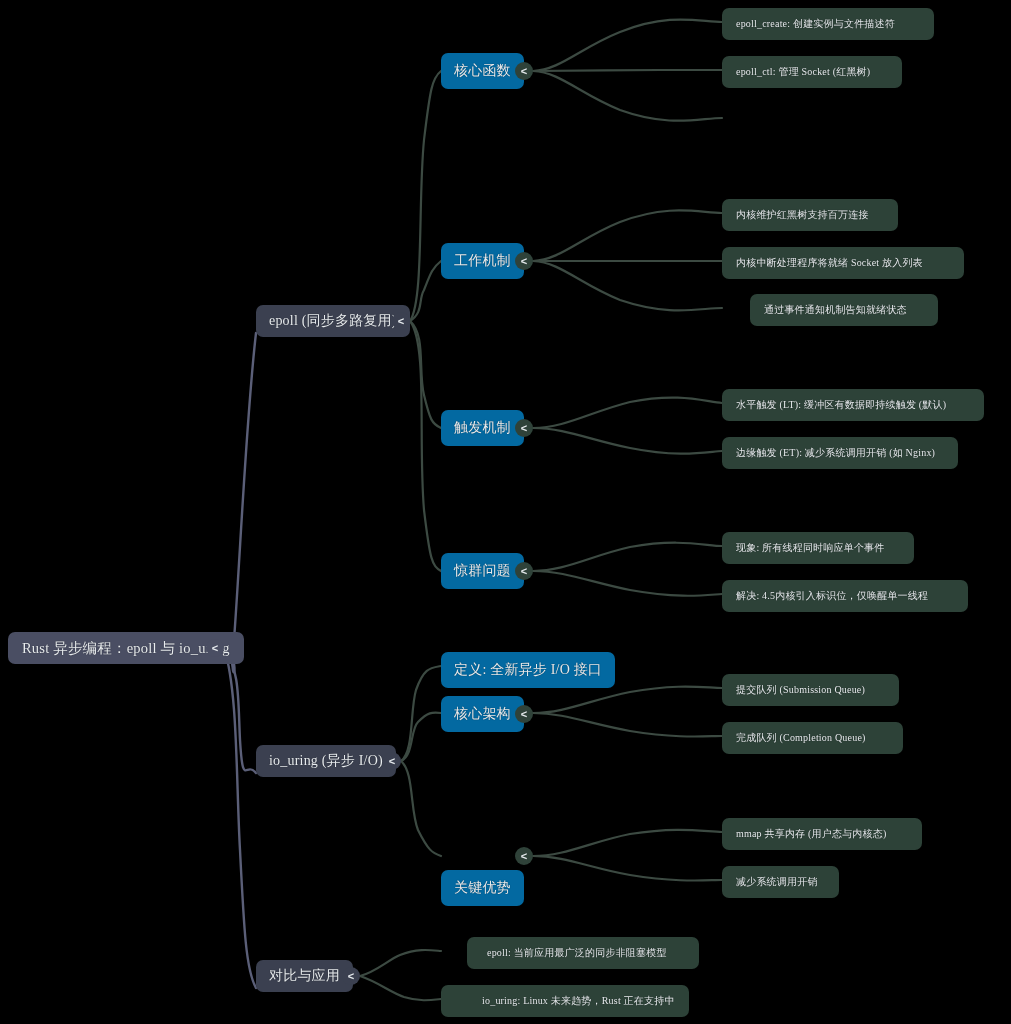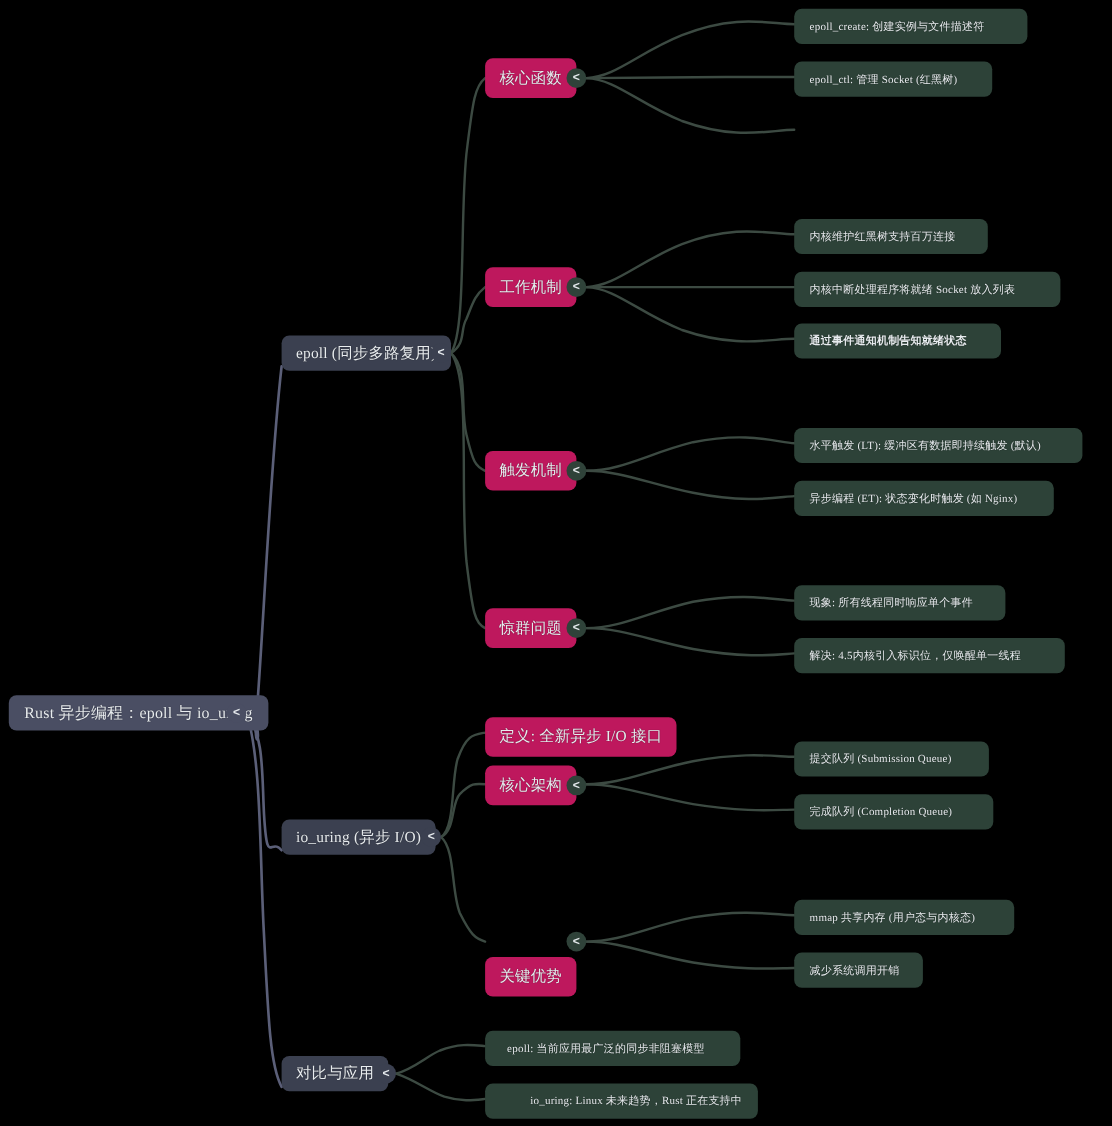--- a/index.html
+++ b/index.html
@@ -39,21 +39,21 @@
     padding: 9px 14px;
     height: 32px;
   }
   .node-l2 {
     background: #3b4050;
     font-size: 14px;
     padding: 9px 13px;
     height: 32px;
   }
   .node-l3 {
-    background: #be185d;
+    background: #0369a1;
     font-size: 14px;
     padding: 9px 13px;
     height: 36px;
   }
   .node-leaf {
     background: #2d4238;
     font-size: 10px;
     padding: 9px 14px;
     height: 32px;
   }
@@ -146,48 +146,48 @@
     </div>
     <div class="node node-leaf" style="left: 722px; top: 56px; min-width: 180px;">
       <span>epoll_ctl: 管理 Socket (红黑树)</span>
     </div>
     <div class="node node-leaf" style="left: 722px; top: 199px; min-width: 176px;">
       <span>内核维护红黑树支持百万连接</span>
     </div>
     <div class="node node-leaf" style="left: 722px; top: 247px; min-width: 242px; align-items: flex-end;">
       <span>内核中断处理程序将就绪 Socket 放入列表</span>
     </div>
-    <div class="node node-leaf" style="left: 722px; top: 294px; min-width: 188px; font-weight: bold;">
+    <div class="node node-leaf" style="left: 750px; top: 294px; min-width: 188px;">
       <span>通过事件通知机制告知就绪状态</span>
     </div>
     <div class="node node-leaf" style="left: 722px; top: 389px; min-width: 262px;">
       <span>水平触发 (LT): 缓冲区有数据即持续触发 (默认)</span>
     </div>
     <div class="node node-leaf" style="left: 722px; top: 437px; min-width: 236px;">
-      <span>异步编程 (ET): 状态变化时触发 (如 Nginx)</span>
+      <span>边缘触发 (ET): 减少系统调用开销 (如 Nginx)</span>
     </div>
     <div class="node node-leaf" style="left: 722px; top: 532px; min-width: 192px;">
       <span>现象: 所有线程同时响应单个事件</span>
     </div>
     <div class="node node-leaf" style="left: 722px; top: 580px; min-width: 246px;">
       <span>解决: 4.5内核引入标识位，仅唤醒单一线程</span>
     </div>
     <div class="node node-leaf" style="left: 722px; top: 674px; min-width: 177px;">
       <span>提交队列 (Submission Queue)</span>
     </div>
     <div class="node node-leaf" style="left: 722px; top: 722px; min-width: 181px;">
       <span>完成队列 (Completion Queue)</span>
     </div>
     <div class="node node-leaf" style="left: 722px; top: 818px; min-width: 200px;">
       <span>mmap 共享内存 (用户态与内核态)</span>
     </div>
     <div class="node node-leaf" style="left: 722px; top: 866px; min-width: 117px;">
       <span>减少系统调用开销</span>
     </div>
-    <div class="node node-leaf" style="left: 441px; top: 937px; min-width: 232px; padding-left: 20px;">
+    <div class="node node-leaf" style="left: 467px; top: 937px; min-width: 232px; padding-left: 20px;">
       <span>epoll: 当前应用最广泛的同步非阻塞模型</span>
     </div>
     <div class="node node-leaf" style="left: 441px; top: 985px; min-width: 246px; padding-left: 41px;">
       <span>io_uring: Linux 未来趋势，Rust 正在支持中</span>
     </div>
     <div class="toggle toggle-root" style="left: 206px; top: 639px;">&lt;</div>
     <div class="toggle toggle-l2" style="left: 392px; top: 312px;">&lt;</div>
     <div class="toggle toggle-l2" style="left: 383px; top: 752px;">&lt;</div>
     <div class="toggle toggle-l2" style="left: 342px; top: 967px;">&lt;</div>
     <div class="toggle toggle-l3" style="left: 515px; top: 62px;">&lt;</div>

